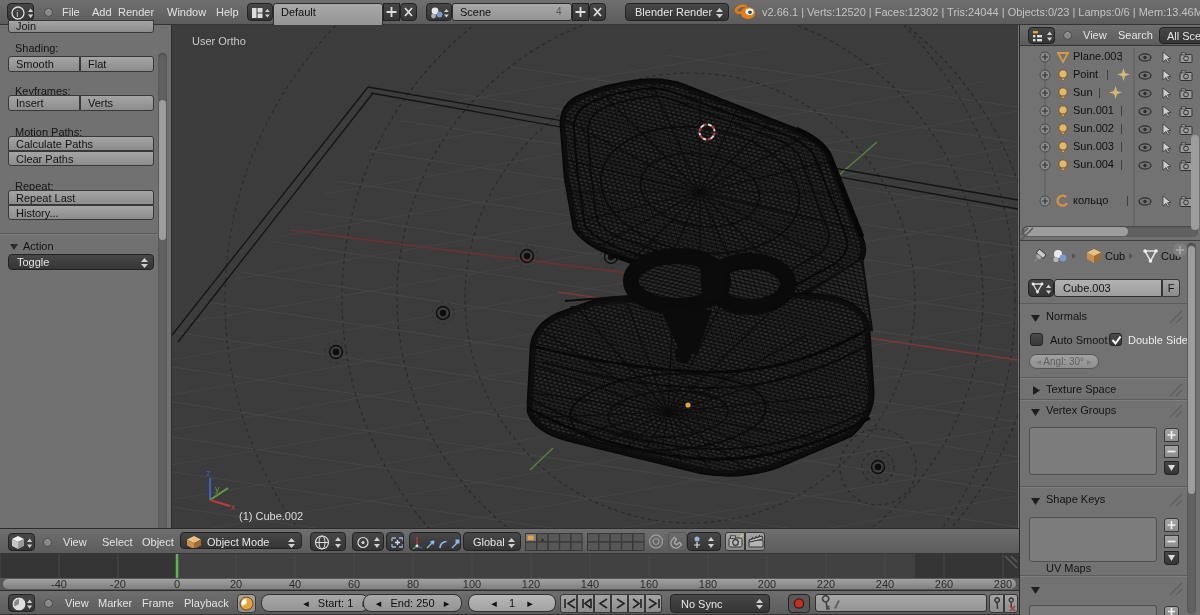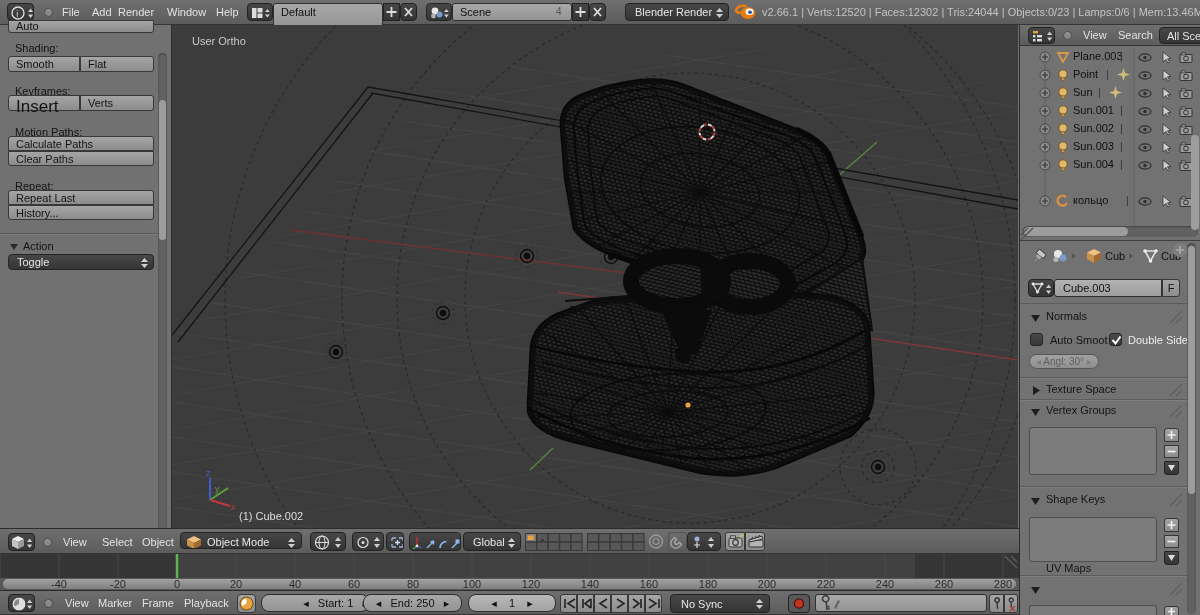--- a/index.html
+++ b/index.html
@@ -74,26 +74,26 @@
       <g>
 <path d="M10.5,4 C5,3 1,6 1,8.5 C1,10 3,11 5,10.5" fill="none" stroke="#e87d0d" stroke-width="2.6" stroke-linecap="round"></path>
 <ellipse cx="13" cy="11" rx="7.2" ry="6" fill="#e87d0d"></ellipse>
         <ellipse cx="14.5" cy="9.8" rx="4" ry="3.2" fill="#fff"></ellipse>
         <ellipse cx="15" cy="10.2" rx="2" ry="1.7" fill="#2a4f8a"></ellipse>
       </g>
     </svg>
     <div class="abs" style="left:762px;top:6px;color:#c3c3c3;font-size:11px;white-space:nowrap">v2.66.1 | Verts:12520 | Faces:12302 | Tris:24044 | Objects:0/23 | Lamps:0/6 | Mem:13.46M (0.18M) | Cube.003</div>
   </div>
 <div class="abs" style="left:0;top:25px;width:172px;height:503px;background:#717171;border-right:1px solid #2c2c2c">
-    <div class="abs tbtn" style="left:8px;top:-5px;width:146px;height:13px;border-radius:0 0 3px 3px;padding-left:7px;font-size:11px;line-height:11px">Auto</div>
+    <div class="abs tbtn" style="left:8px;top:-5px;width:146px;height:13px;border-radius:0 0 3px 3px;padding-left:7px;font-size:11px;line-height:11px">Join</div>
     <div class="abs panel-label" style="left:15px;top:17px">Shading:</div>
     <div class="abs tbtn" style="left:8px;top:31px;width:72px;height:16px;border-radius:3px 0 0 3px;padding:1px 0 0 7px;font-size:11px">Smooth</div>
     <div class="abs tbtn" style="left:80px;top:31px;width:74px;height:16px;border-radius:0 3px 3px 0;padding:1px 0 0 7px;font-size:11px">Flat</div>
     <div class="abs panel-label" style="left:15px;top:60px">Keyframes:</div>
-    <div class="abs tbtn" style="left:8px;top:70px;width:72px;height:16px;border-radius:3px 0 0 3px;padding:1px 0 0 7px;font-size:17px">Insert</div>
+    <div class="abs tbtn" style="left:8px;top:70px;width:72px;height:16px;border-radius:3px 0 0 3px;padding:1px 0 0 7px;font-size:11px">Insert</div>
     <div class="abs tbtn" style="left:80px;top:70px;width:74px;height:16px;border-radius:0 3px 3px 0;padding:1px 0 0 7px;font-size:11px">Verts</div>
     <div class="abs panel-label" style="left:15px;top:101px">Motion Paths:</div>
     <div class="abs tbtn" style="left:8px;top:111px;width:146px;height:15px;border-radius:3px 3px 0 0;padding:1px 0 0 7px;font-size:11px">Calculate Paths</div>
     <div class="abs tbtn" style="left:8px;top:126px;width:146px;height:15px;border-radius:0 0 3px 3px;padding:1px 0 0 7px;font-size:11px">Clear Paths</div>
     <div class="abs panel-label" style="left:15px;top:155px">Repeat:</div>
     <div class="abs tbtn" style="left:8px;top:165px;width:146px;height:15px;border-radius:3px 3px 0 0;padding:1px 0 0 7px;font-size:11px">Repeat Last</div>
     <div class="abs tbtn" style="left:8px;top:180px;width:146px;height:15px;border-radius:0 0 3px 3px;padding:1px 0 0 7px;font-size:11px">History...</div>
     <div class="abs" style="left:0;top:208px;width:158px;height:1px;background:#5a5a5a"></div>
     <div class="abs" style="left:0;top:209px;width:158px;height:1px;background:#7e7e7e"></div>
     <svg class="abs" style="left:10px;top:217px" width="9" height="9">

